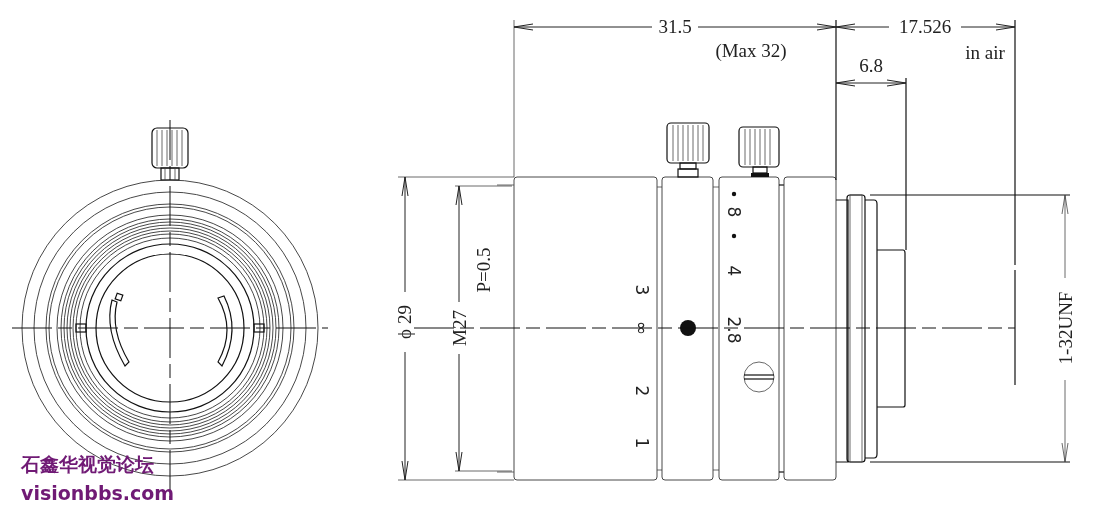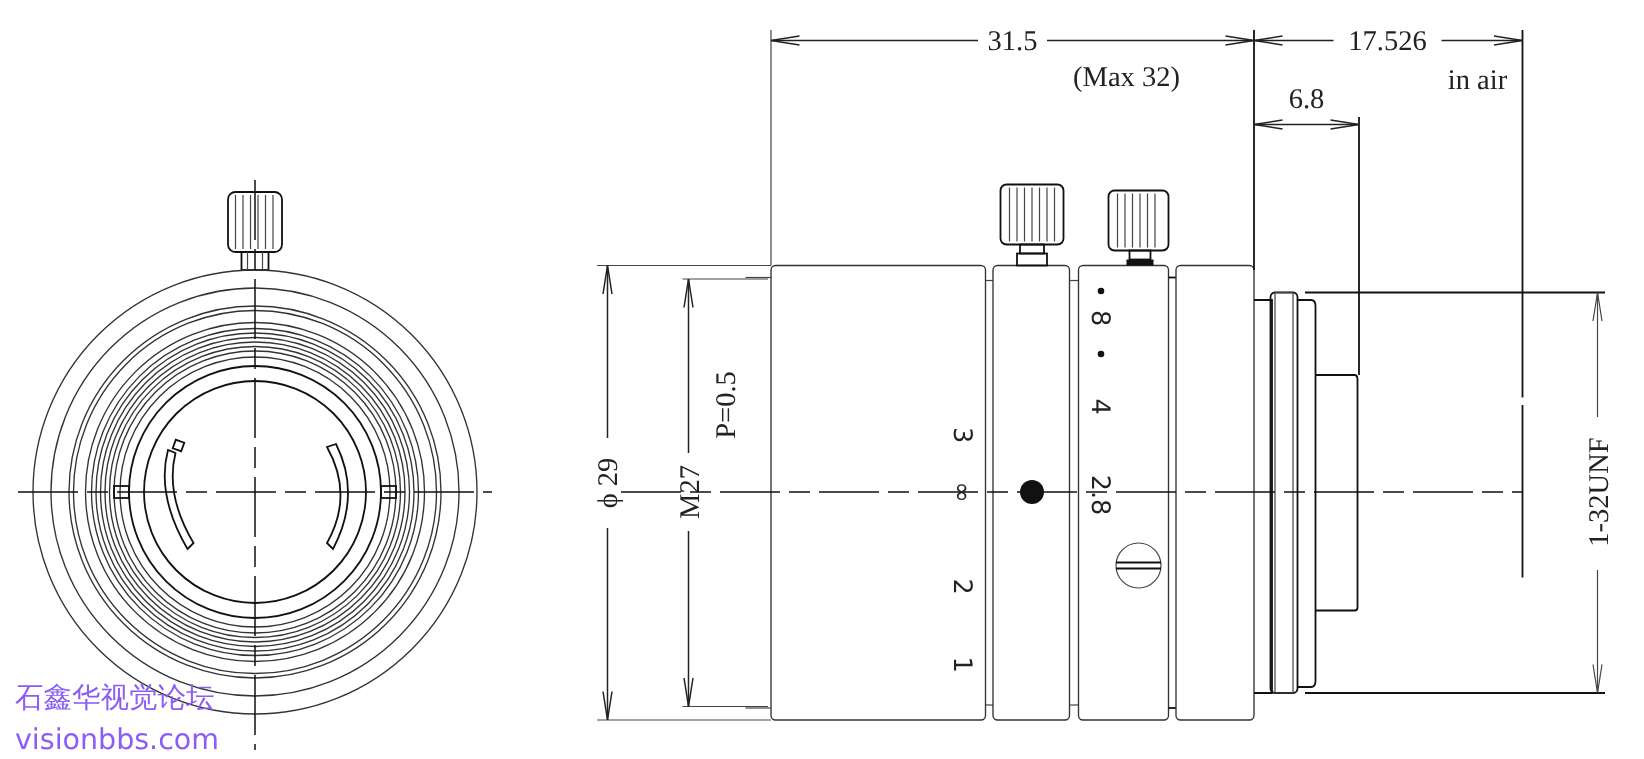--- a/index.html
+++ b/index.html
@@ -5,21 +5,21 @@
   html, body { margin: 0; padding: 0; background: #ffffff; }
   body { width: 1096px; height: 506px; position: relative; overflow: hidden; font-family: "Liberation Serif", serif; }
   svg { position: absolute; left: 0; top: 0; }
   .ln { stroke: #111; stroke-width: 1.2; fill: none; }
   .ln2 { stroke: #333; stroke-width: 0.9; fill: none; }
   .thin { stroke: #444; stroke-width: 0.8; fill: none; }
   .center { stroke: #111; stroke-width: 1; fill: none; stroke-dasharray: 40 6 14 6; }
   .dim { stroke: #222; stroke-width: 1; fill: none; }
   .dimtxt { font-family: "Liberation Serif", serif; font-size: 19px; fill: #222; }
   .scale { font-family: "DejaVu Sans", sans-serif; font-size: 17px; fill: #222; }
-  .wm { position: absolute; left: 10px; font-family: "DejaVu Sans", sans-serif; font-weight: normal; color: #8b5cf6; }
+  .wm { position: absolute; left: 21px; font-family: "DejaVu Sans", sans-serif; font-weight: bold; color: #701a75; }
   .wm1 { top: 452px; font-size: 19px; letter-spacing: 0px; }
   .wm2 { top: 482px; font-size: 19px; }
 </style>
 </head>
 <body>
 
 <svg width="1096" height="506" viewBox="0 0 1096 506" xmlns="http://www.w3.org/2000/svg">
 
   <g>
 

